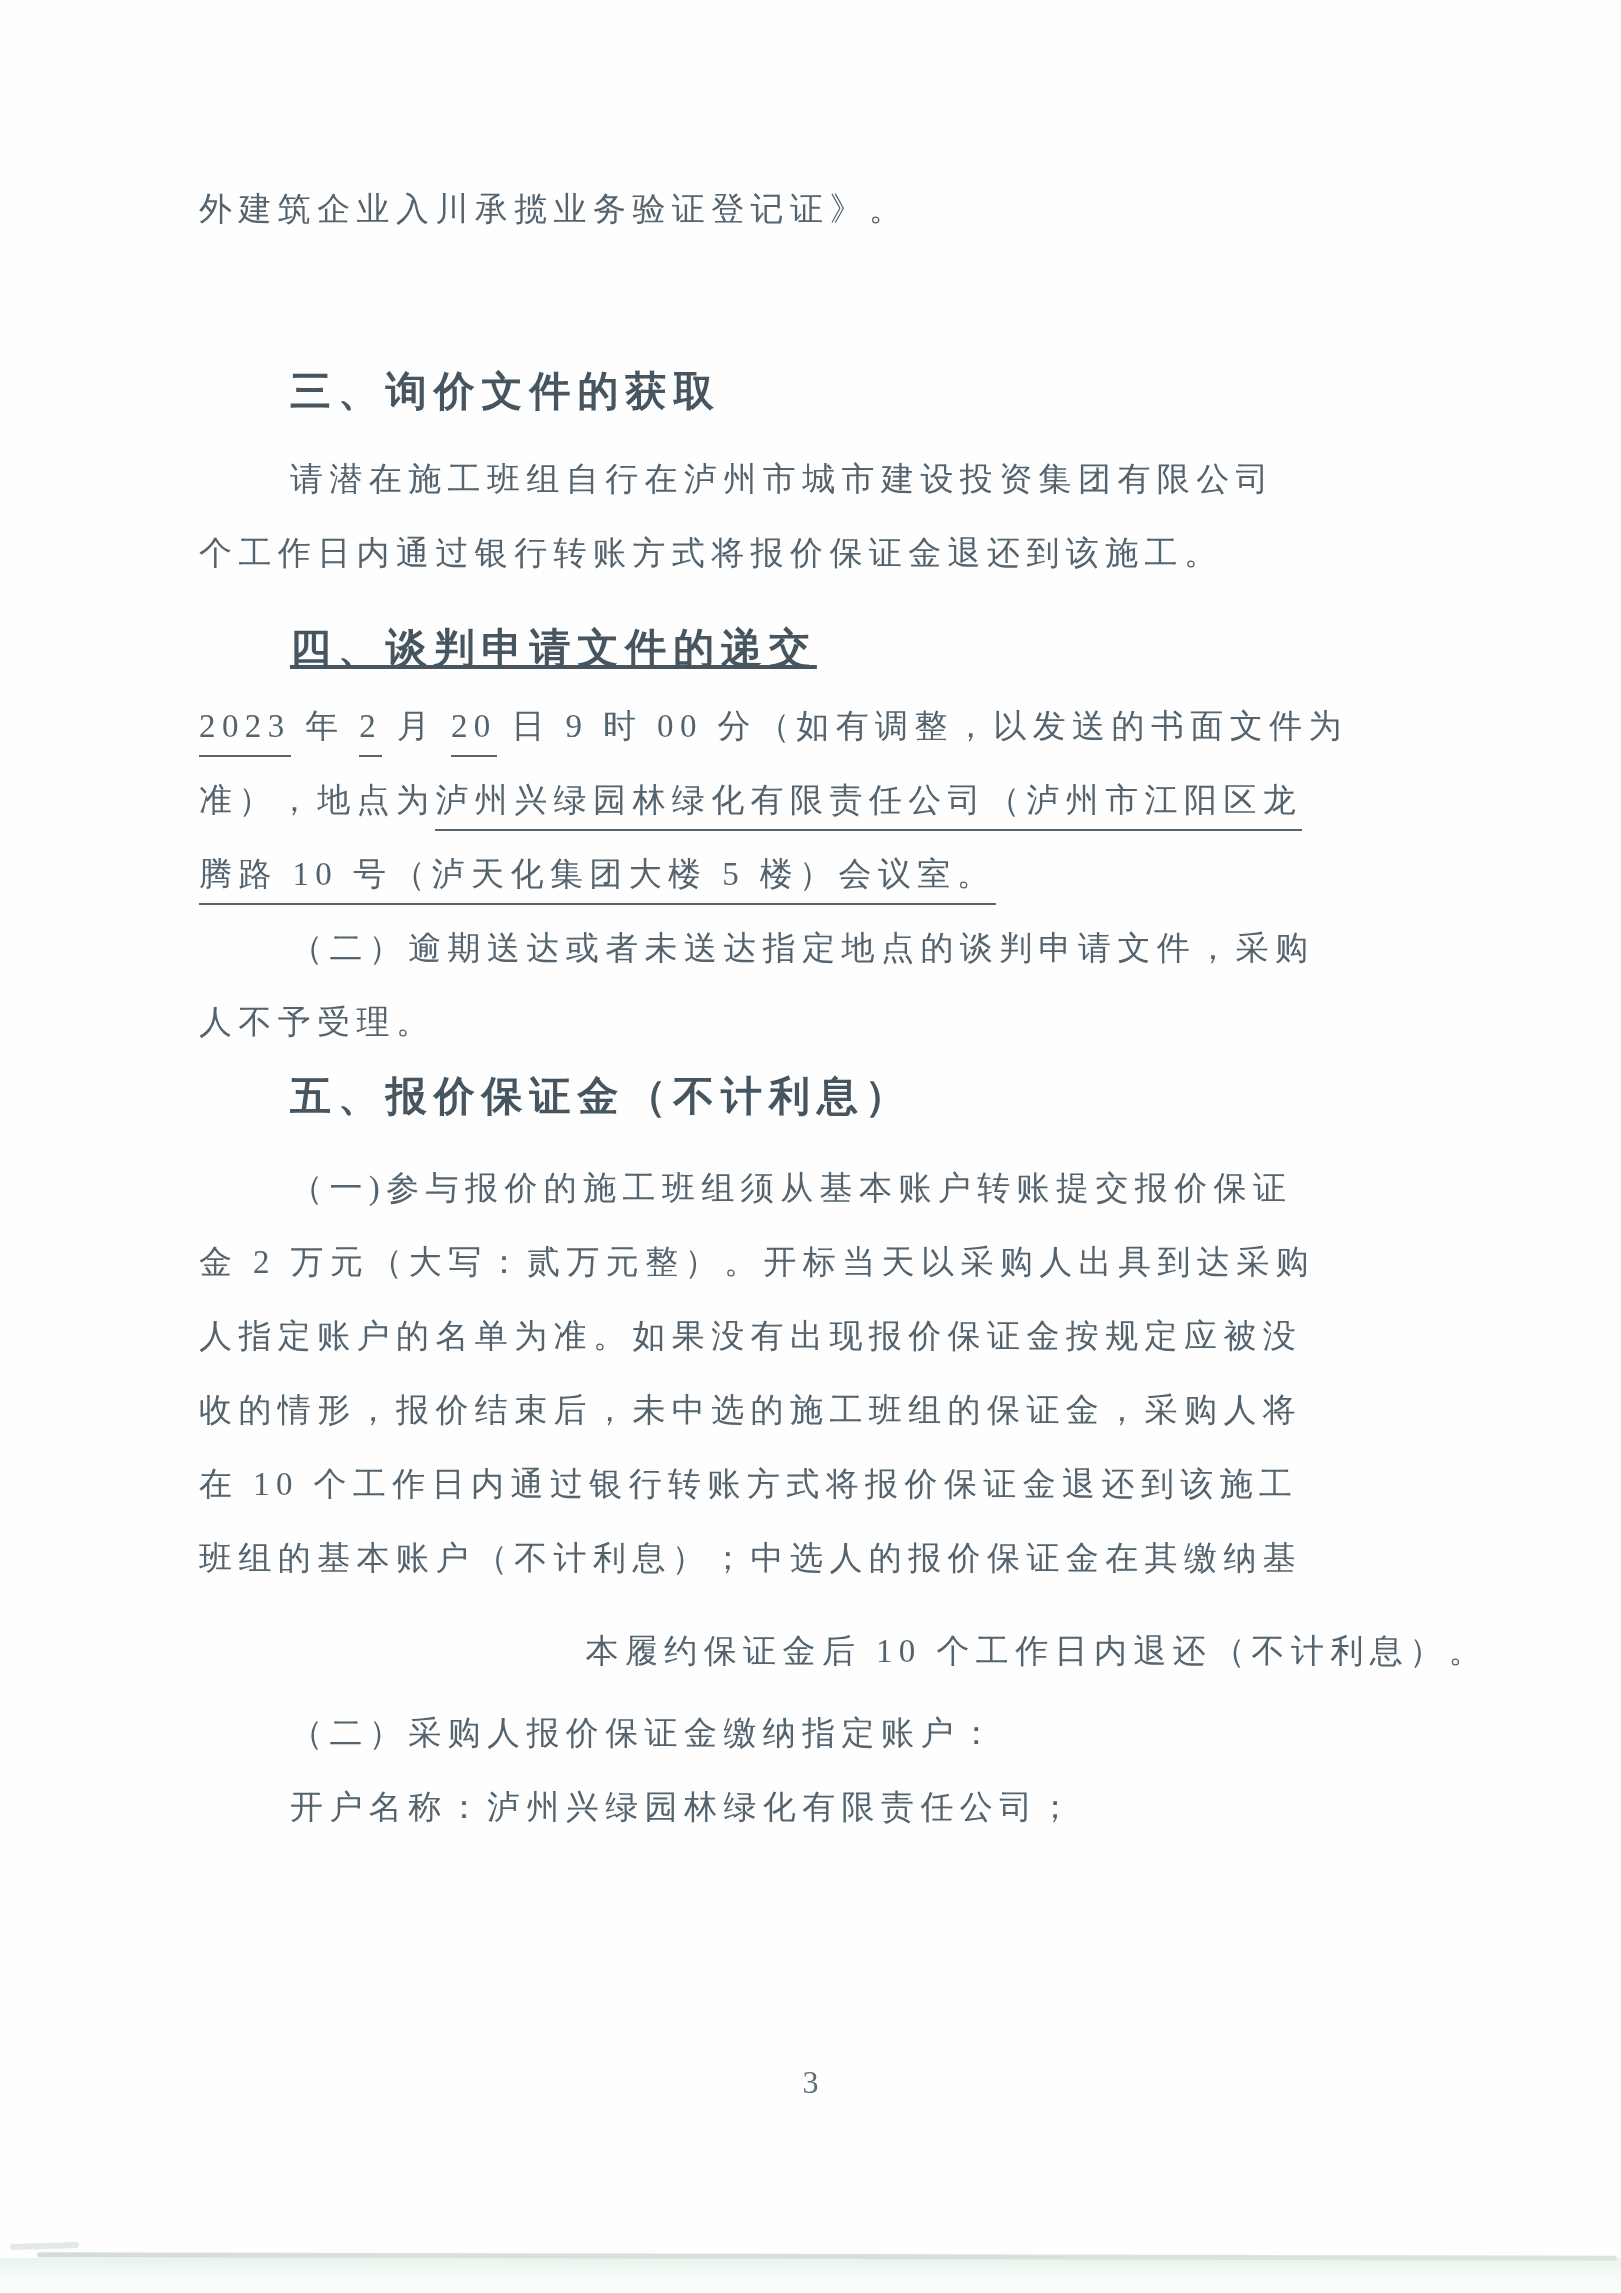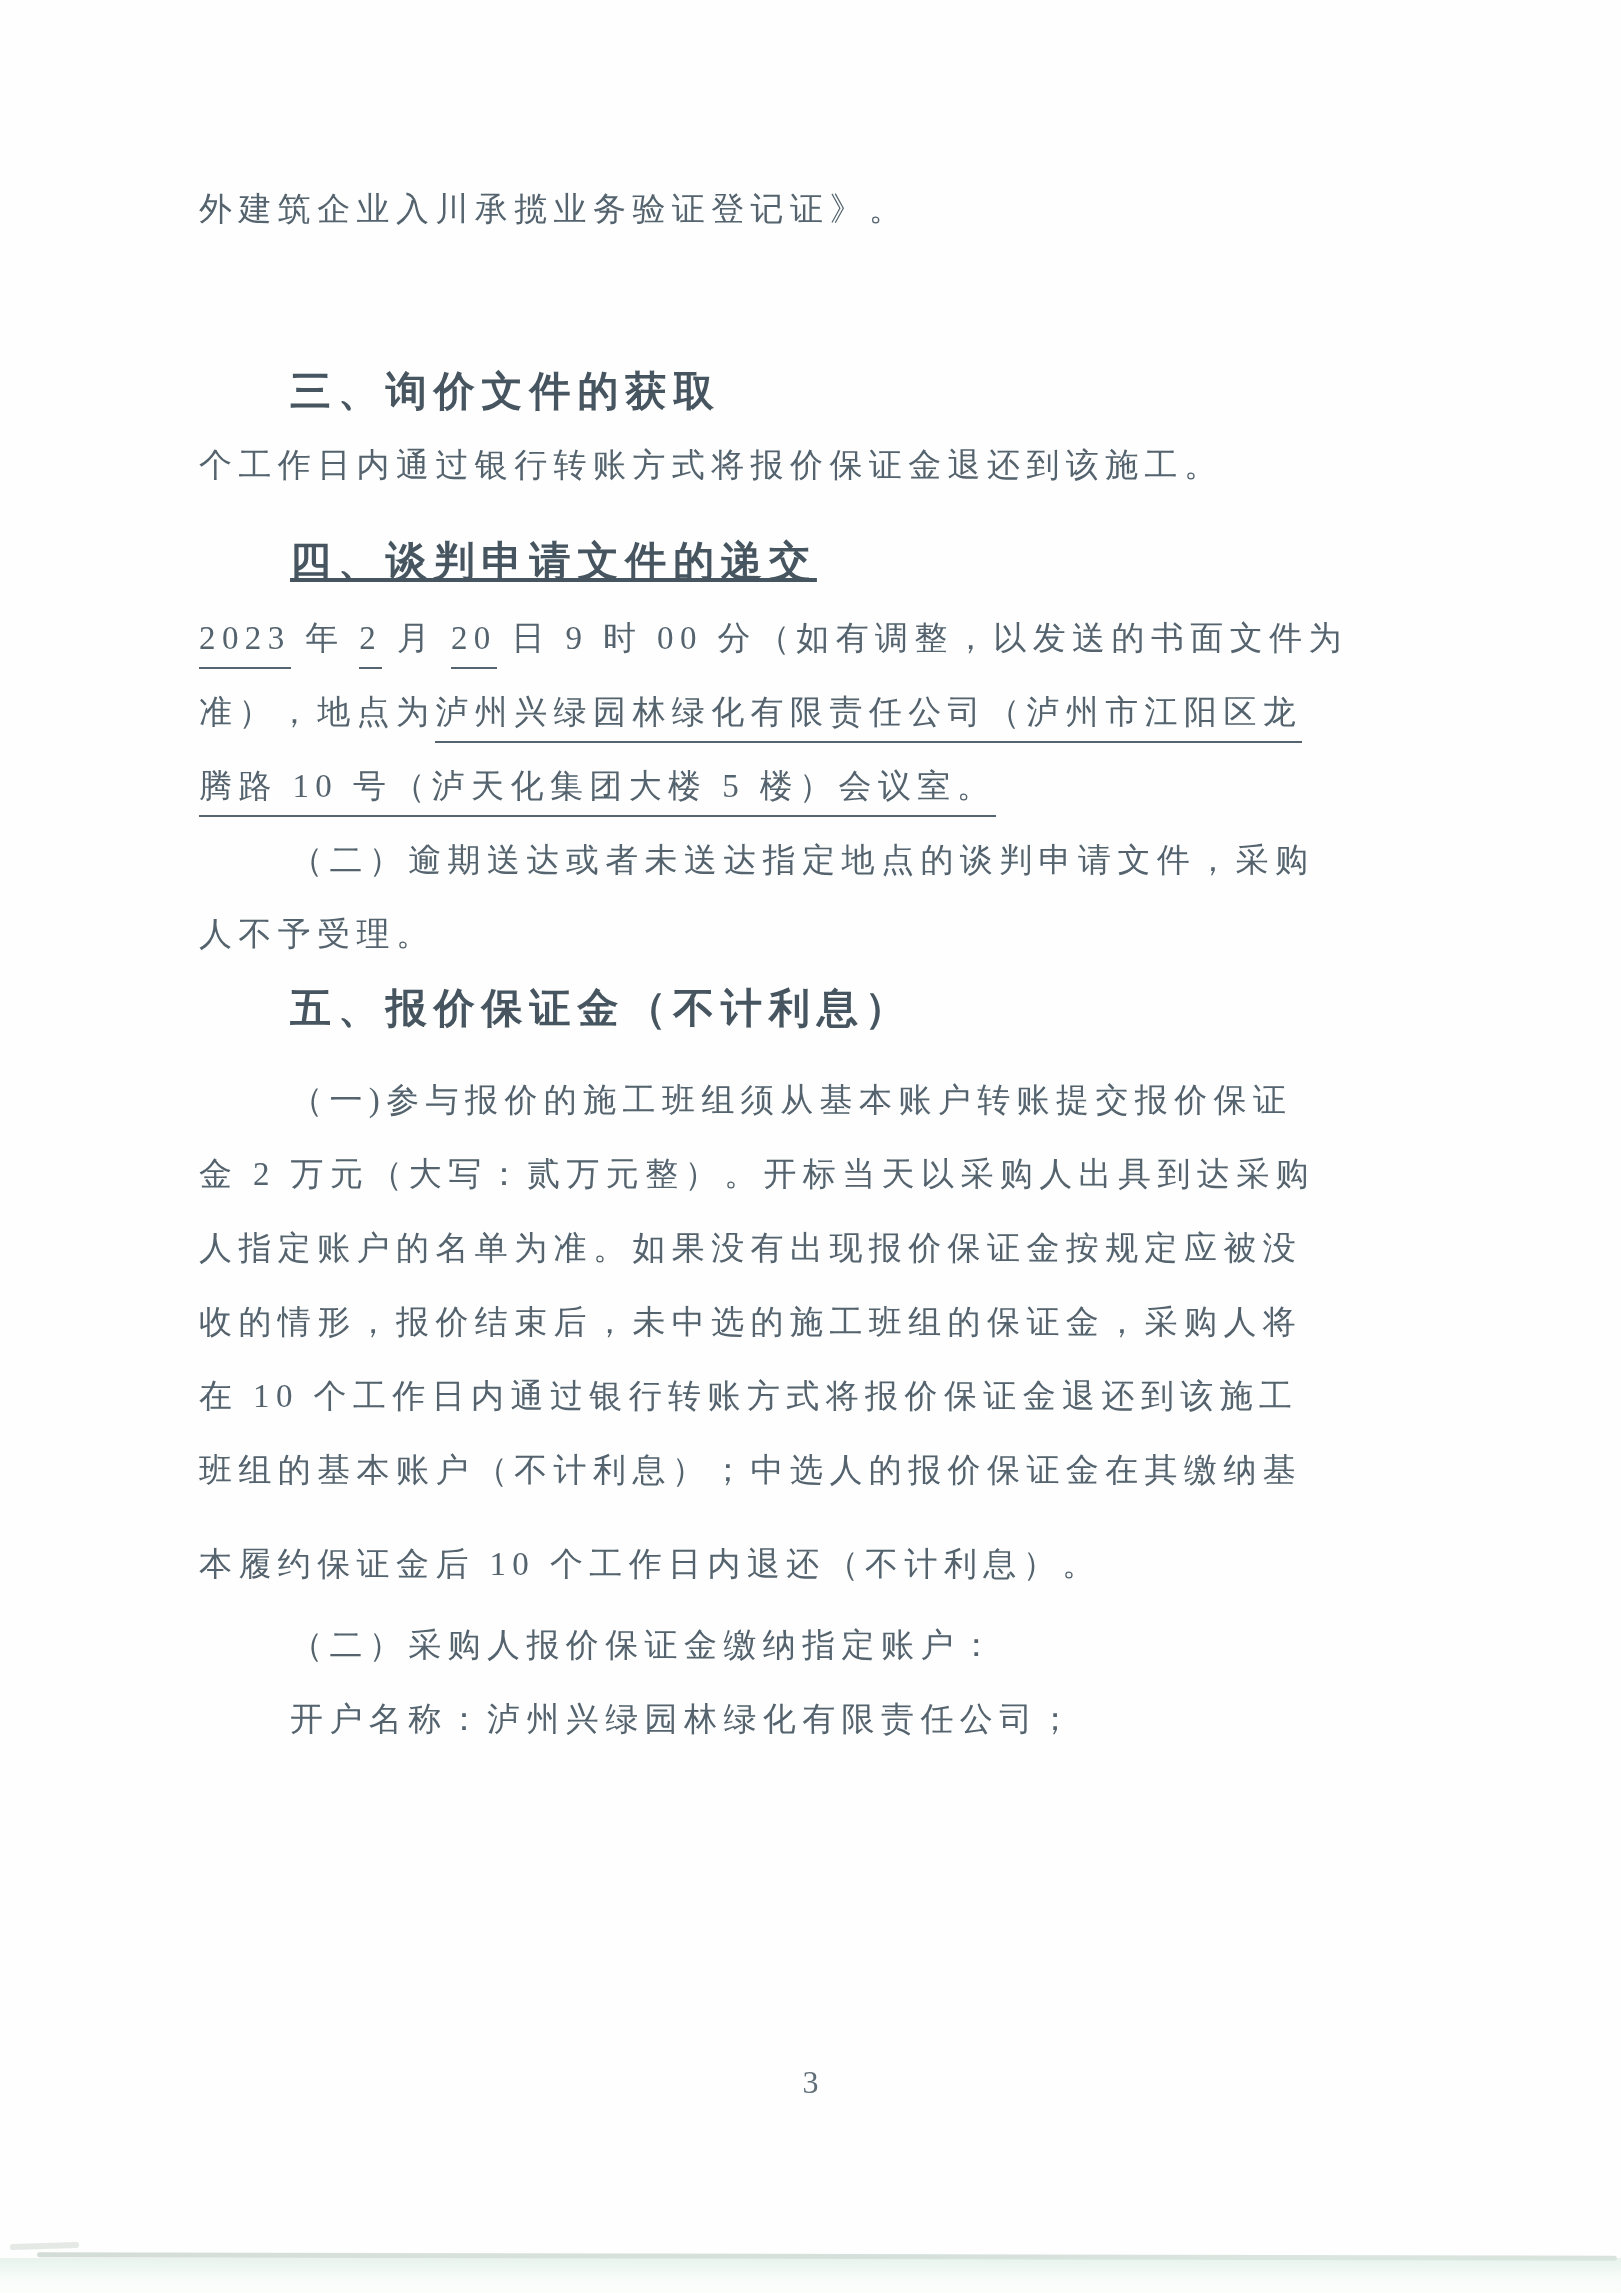--- a/index.html
+++ b/index.html
@@ -88,35 +88,36 @@
     transform: rotate(-2deg);
   }
 </style>
 </head>
 <body>
 
 <div class="page">
   <div class="content">
       <div class="line body"><span>外建筑企业入川承揽业务验证登记证》。</span></div>
       <div class="line heading indent" style="margin-top: 108px;"><span>三、询价文件的获取</span></div>
+      <div class="line body indent" style="margin-top: 13.7px;"><span>请潜在施工班组自行在泸州市城市建设投资集团有限公司</span></div>
       <div class="line body"><span>个工作日内通过银行转账方式将报价保证金退还到该施工。</span></div>
       <div class="line heading indent" style="margin-top: 21.6px; text-decoration: underline;"><span>四、谈判申请文件的递交</span></div>
       <div class="line body" style="margin-top: 3.9px;"><span class="u">2023</span><span> 年 </span><span class="u">2</span><span> 月 </span><span class="u">20</span><span> 日 9 时 00 分（如有调整，以发送的书面文件为</span></div>
       <div class="line body"><span>准），地点为</span><span class="u">泸州兴绿园林绿化有限责任公司（泸州市江阳区龙</span></div>
       <div class="line body"><span class="u">腾路 10 号（泸天化集团大楼 5 楼）会议室。</span></div>
       <div class="line body indent"><span>（二）逾期送达或者未送达指定地点的谈判申请文件，采购</span></div>
       <div class="line body"><span>人不予受理。</span></div>
       <div class="line heading indent"><span>五、报价保证金（不计利息）</span></div>
       <div class="line body indent" style="margin-top: 17.6px;"><span>（一)参与报价的施工班组须从基本账户转账提交报价保证</span></div>
       <div class="line body"><span>金 2 万元（大写：贰万元整）。开标当天以采购人出具到达采购</span></div>
       <div class="line body"><span>人指定账户的名单为准。如果没有出现报价保证金按规定应被没</span></div>
       <div class="line body"><span>收的情形，报价结束后，未中选的施工班组的保证金，采购人将</span></div>
       <div class="line body"><span>在 10 个工作日内通过银行转账方式将报价保证金退还到该施工</span></div>
       <div class="line body"><span>班组的基本账户（不计利息）；中选人的报价保证金在其缴纳基</span></div>
-      <div class="line body" style="margin-top: 19.6px;"><span>本履约保证金后 10 个工作日内退还（不计利息）。</span></div>
+      <div class="line body" style="margin-top: 19.6px; text-align: right;"><span>本履约保证金后 10 个工作日内退还（不计利息）。</span></div>
       <div class="line body indent" style="margin-top: 7.8px;"><span>（二）采购人报价保证金缴纳指定账户：</span></div>
       <div class="line body indent"><span>开户名称：泸州兴绿园林绿化有限责任公司；</span></div>
     </div>
   <div class="page-number">3</div>
   <div class="scan-smudge"></div>
   <div class="scan-edge-line"></div>
   <div class="scan-edge-wash"></div>
 </div>
 
 

